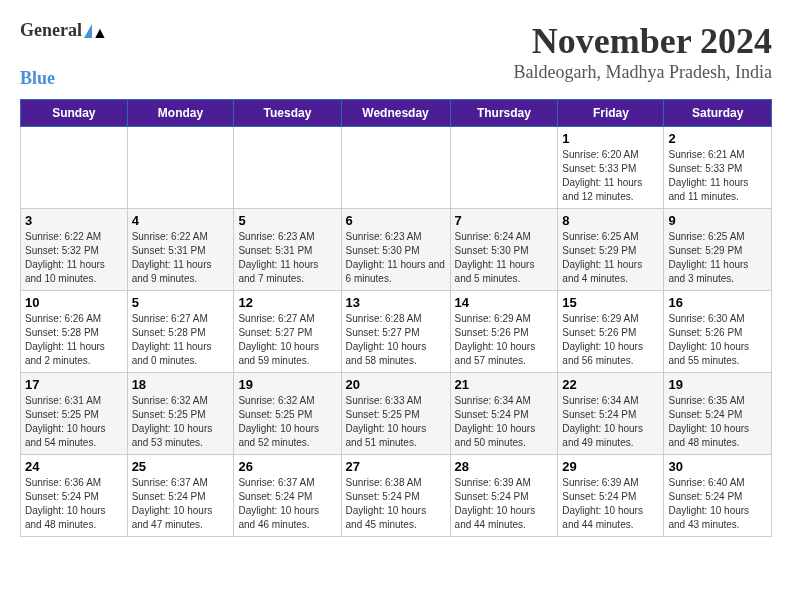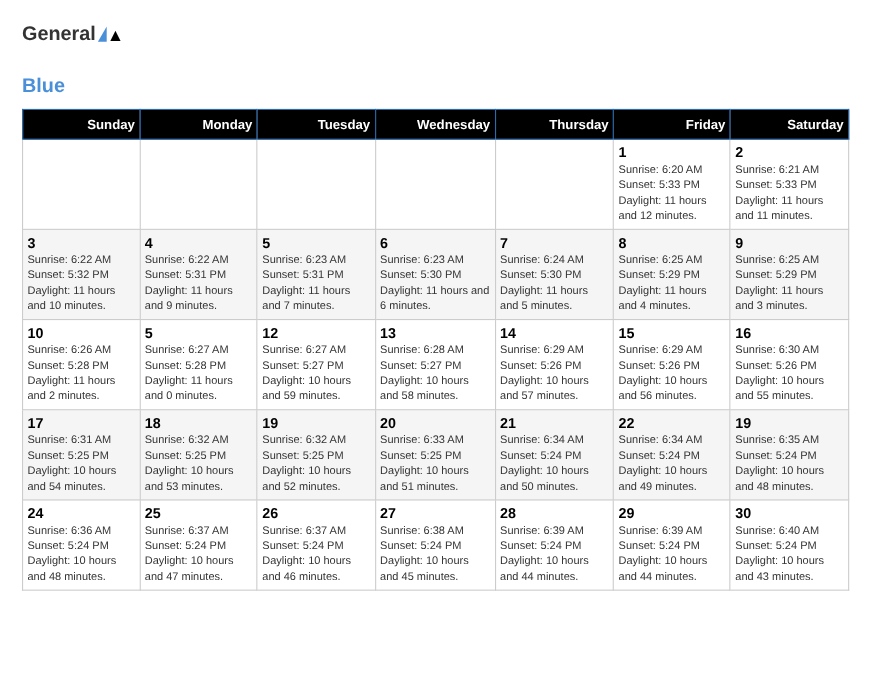--- a/index.html
+++ b/index.html
@@ -8,20 +8,21 @@
       background: #fff;
       width: 792px;
       min-height: 612px;
       padding: 20px;
     }
     .header-section {
       display: flex;
       justify-content: space-between;
       align-items: flex-start;
       margin-bottom: 10px;
+      font-family: Liberation Serif, serif;
     }
     .logo {
       display: flex;
       flex-direction: column;
       align-items: flex-start;
     }
     .logo-general {
       font-size: 18px;
       font-weight: bold;
       color: #333;
@@ -57,24 +58,24 @@
     .location-title {
       font-size: 18px;
       color: #555;
     }
     table {
       width: 100%;
       border-collapse: collapse;
       font-size: 11px;
     }
     thead tr th {
-      background: #000000;
+      background: #4c1d95;
       color: #fff;
       padding: 6px 4px;
-      text-align: right;
+      text-align: center;
       font-size: 12px;
       font-weight: bold;
       border: 1px solid #2a6aaf;
     }
     tbody tr td {
       border: 1px solid #ccc;
       padding: 4px;
       vertical-align: top;
       width: 113px;
       min-height: 70px;
@@ -101,20 +102,24 @@
 </head>
 <body>
 
 <div class="header-section">
   <div class="logo">
     <div class="logo-row">
       <span class="logo-general">General</span>
       <span class="logo-icon">▲</span>
     </div>
     <span class="logo-blue">Blue</span>
+  </div>
+  <div class="title-section">
+    <div class="month-title">November 2024</div>
+    <div class="location-title">Baldeogarh, Madhya Pradesh, India</div>
   </div>
 </div>
 
 <table>
   <thead>
     <tr>
     <th>Sunday</th>
         <th>Monday</th>
         <th>Tuesday</th>
         <th>Wednesday</th>

